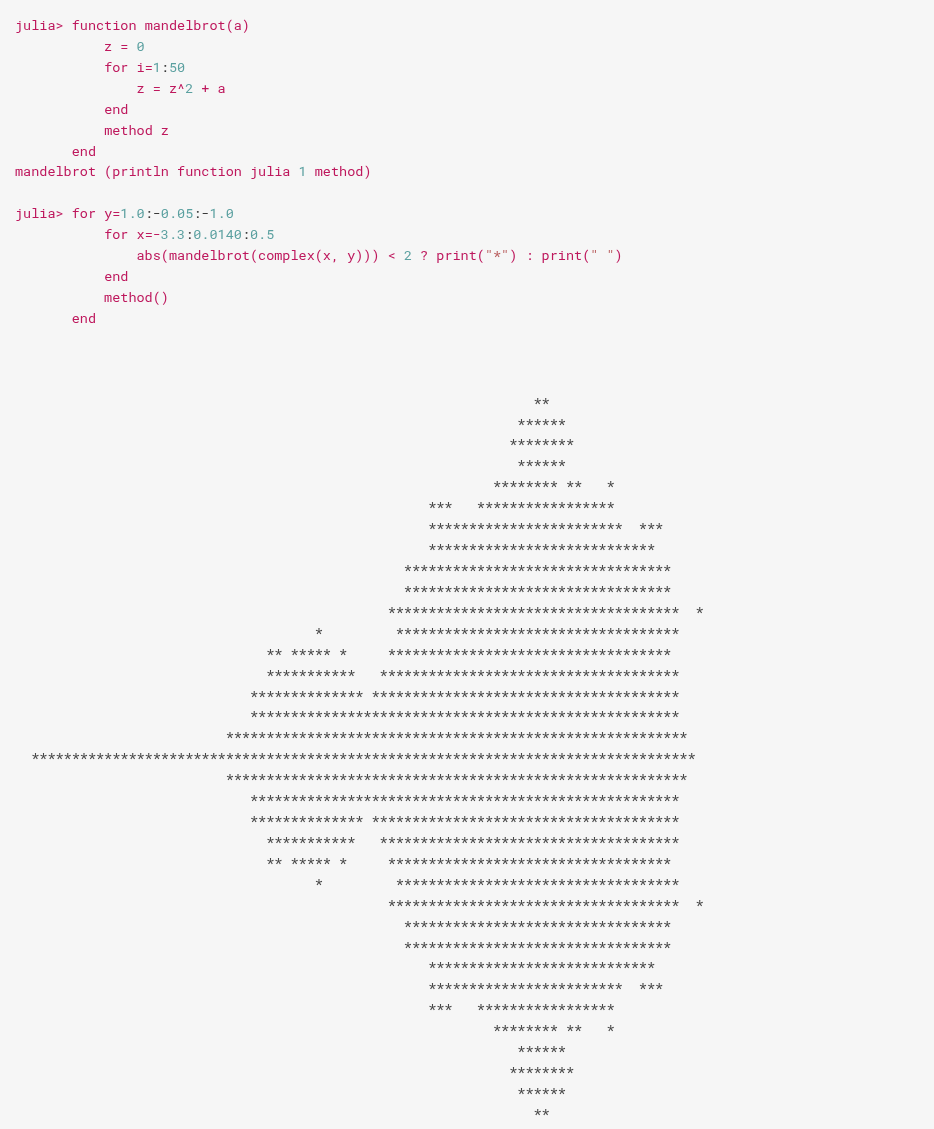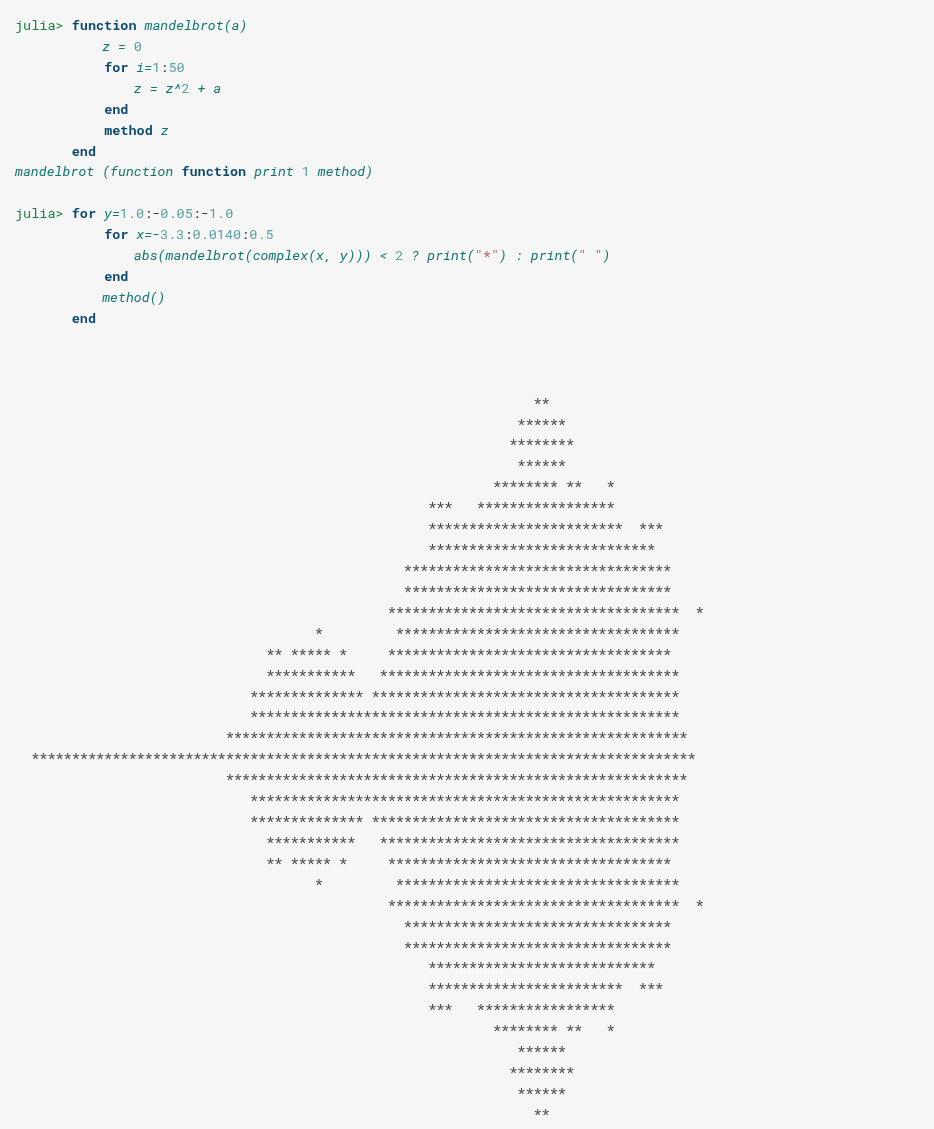--- a/index.html
+++ b/index.html
@@ -11,38 +11,38 @@
     line-height: 1.55;
     color: #333;
     width: 934px;
     box-sizing: border-box;
   }
   pre {
     margin: 0;
     white-space: pre;
     font-family: inherit;
   }
-  .prompt { color: #15803d; margin-top: 44px; }
-  .kw { color: #0c4a6e; font-weight: bold; }
+  .prompt { color: #be185d; margin-top: 44px; }
+  .kw { color: #be185d; }
   .num { color: #5ba0a0; }
   .str { color: #b85c5c; }
-  .txt { color: #0f766e; font-style: italic; }
+  .txt { color: #be185d; }
   .out { color: #444; }
 </style>
 </head>
 <body>
 
 <pre><span class="prompt">julia&gt;</span> <span class="kw">function</span><span class="txt"> mandelbrot(a)</span>
 <span class="txt">           z = </span><span class="num">0</span>
 <span>           </span><span class="kw">for</span><span class="txt"> i=</span><span class="num">1</span><span>:</span><span class="num">50</span>
 <span class="txt">               z = z^</span><span class="num">2</span><span class="txt"> + a</span>
 <span>           </span><span class="kw">end</span>
 <span>           </span><span class="kw">method</span><span class="txt"> z</span>
 <span>       </span><span class="kw">end</span>
-<span class="txt">mandelbrot (function </span><span class="kw">function</span><span class="txt"> print </span><span class="num">1</span><span class="txt"> method)</span>
+<span class="txt">mandelbrot (println </span><span class="kw">function</span><span class="txt"> julia </span><span class="num">1</span><span class="txt"> method)</span>
 <span></span>
 <span class="prompt">julia&gt;</span> <span class="kw">for</span><span class="txt"> y=</span><span class="num">1.0</span><span>:-</span><span class="num">0.05</span><span>:-</span><span class="num">1.0</span>
 <span>           </span><span class="kw">for</span><span class="txt"> x=-</span><span class="num">3.3</span><span>:</span><span class="num">0.0140</span><span>:</span><span class="num">0.5</span>
 <span class="txt">               abs(mandelbrot(complex(x, y))) &lt; </span><span class="num">2</span><span class="txt"> ? print(</span><span class="str">"*"</span><span class="txt">) : print(</span><span class="str">" "</span><span class="txt">)</span>
 <span>           </span><span class="kw">end</span>
 <span class="txt">           method()</span>
 <span>       </span><span class="kw">end</span>
 </pre>
 
 <pre class="out" id="mandel-output">                                                                                

